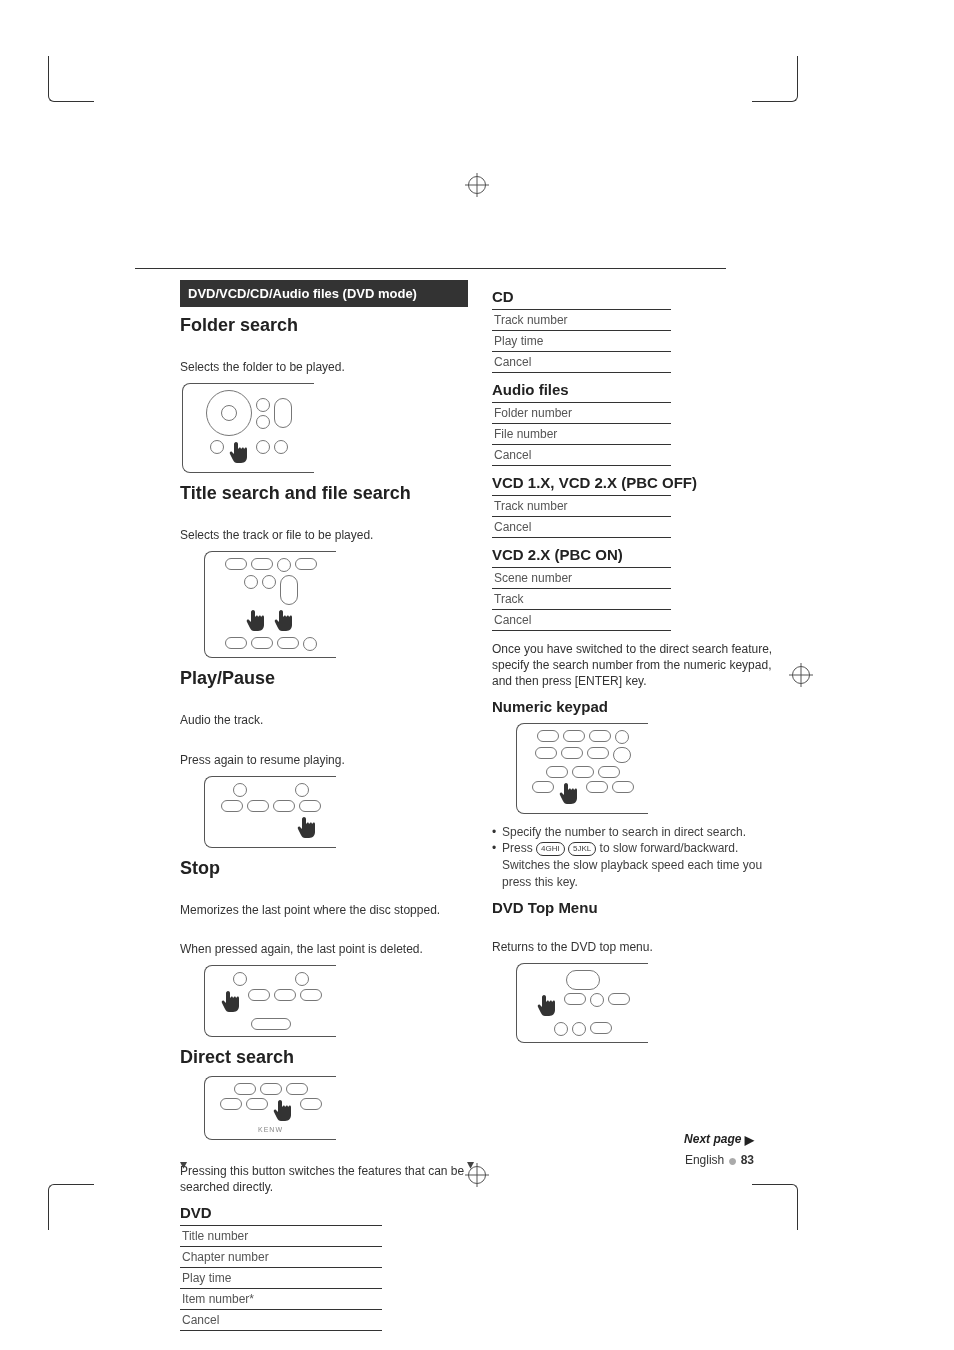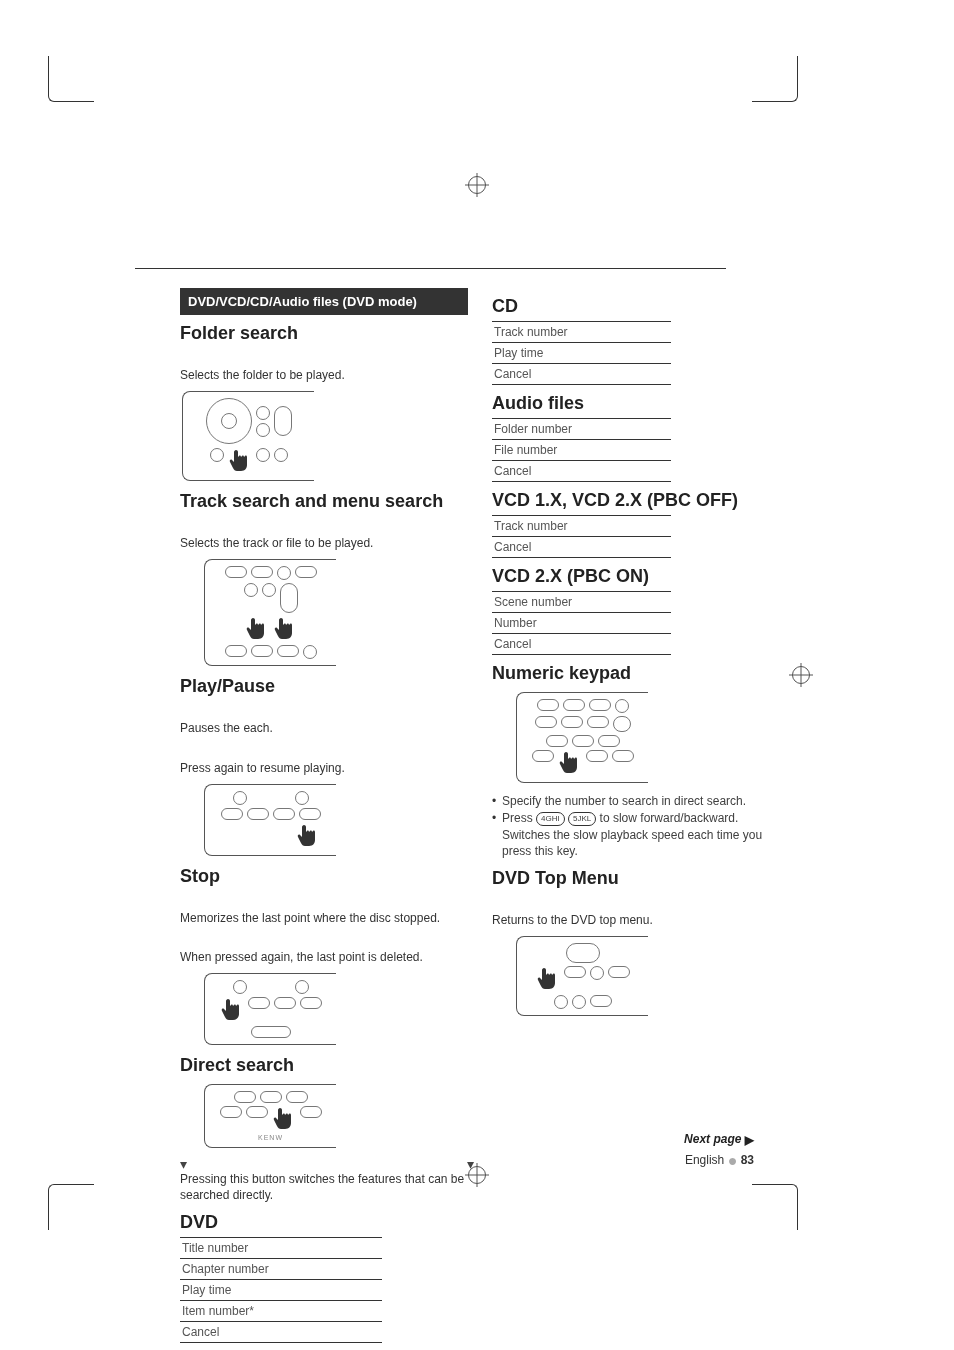--- a/index.html
+++ b/index.html
@@ -13,41 +13,41 @@
   .reg { position: absolute; width: 18px; height: 18px; border: 1px solid #555; border-radius: 50%; }
   .reg-top { top: 176px; left: 50%; transform: translateX(-50%); }
   .reg-bot { bottom: 166px; left: 50%; transform: translateX(-50%); }
   .reg-r  { top: 50%; right: 144px; transform: translateY(-50%); }
   .reg::before, .reg::after { content:""; position:absolute; background:#555; }
   .reg::before { left:50%; top:-4px; bottom:-4px; width:1px; transform:translateX(-50%); }
   .reg::after  { top:50%; left:-4px; right:-4px; height:1px; transform:translateY(-50%); }
 
   .hr-top { position:absolute; top:268px; left:135px; right:228px; height:1px; background:#333; }
 
-  .content { position:absolute; top:288px; left:180px; width:600px; display:flex; gap:24px; }
+  .content { position:absolute; top:280px; left:180px; width:600px; display:flex; gap:24px; }
   .col { flex:1 1 0; min-width:0; }
 
   .band { background:#333; color:#fff; font-weight:600; font-size:13px; padding:6px 8px; margin-bottom:8px; }
 
   .h { font-weight:700; font-size:18px; margin:8px 0 2px; }
   .t { font-size:12px; line-height:1.35; color:#333; margin-bottom:4px;margin-top:23px; }
 
   .remote { width:132px; margin:8px 0 10px 24px; display:flex; flex-direction:column; gap:4px; }
   .remote.top-left { margin-left: 2px; }
   .remote-body { border:1px solid #555; border-right:none; border-radius:8px 0 0 8px; padding:6px 8px; font-size:7px; color:#888; text-align:center; }
   .remote-row { display:flex; gap:4px; justify-content:center; }
   .rb { flex:0 0 auto; width:22px; height:12px; border:1px solid #777; border-radius:6px; }
   .rc { width:14px; height:14px; border:1px solid #777; border-radius:50%; }
   .tall-btn { width:18px; height:30px; border:1px solid #777; border-radius:9px; }
   .dpad { position:relative; width:46px; height:46px; border:1px solid #777; border-radius:50%; display:flex; align-items:center; justify-content:center; }
   .dpad .center { width:16px; height:16px; border:1px solid #777; border-radius:50%; }
   .finger { display:inline-block; width:24px; height:26px; }
   .hand-svg { width:24px; height:26px; }
 
-  .subhead { font-weight:700; font-size:18px; margin:8px 0 4px; }
+  .subhead { font-weight:700; font-size:15px; margin:8px 0 4px; }
   .tbl { border-top:1px solid #333; margin-bottom:8px; }
   .tbl .row { border-bottom:1px solid #333; font-size:12px; color:#555; padding:3px 2px; }
 
   .note { font-size:11px; color:#444; line-height:1.35; margin-top:4px; }
 
   .bullets { list-style:none; padding:0; margin:4px 0; }
   .bullets li { position:relative; padding-left:10px; font-size:12px; color:#404040; line-height:1.4; }
   .bullets li::before { content:"•"; position:absolute; left:0; top:0; color:#333; }
   .pill { display:inline-flex; align-items:center; justify-content:center; min-width:26px; height:14px; border:1px solid #333; border-radius:7px; font-size:8px; line-height:1; padding:0 4px; vertical-align:middle; background:#fff; }
 
@@ -94,21 +94,21 @@
               <div class="rc"></div>
               <span class="finger"><svg class="hand-svg" viewBox="0 0 24 26">
                   <path fill="#333" d="M8 2c1 0 2 .8 2 2v5l1-1c1-1 2 0 2 1l1-1c1-1 2 0 2 1l1-1c1-1 2 0 2 1v8c0 3-2 6-6 6H9c-2 0-3-1-4-3l-3-6c-1-2 1-3 2-2l2 2V4c0-1 1-2 2-2z"></path>
                 </svg></span>
               <div class="rc"></div>
               <div class="rc"></div>
             </div>
         </div>
       </div>
 
-      <div class="h">Track search and menu search</div>
+      <div class="h">Title search and file search</div>
       <div class="t">Selects the track or file to be played.</div>
       <div class="remote">
         <div class="remote-body">
           <div class="remote-row">
               <div class="rb"></div>
               <div class="rb"></div>
               <div class="rc"></div>
               <div class="rb"></div>
             </div>
           <div class="remote-row" style="margin-top:3px;">
@@ -127,21 +127,21 @@
           <div class="remote-row" style="margin-top:3px;">
               <div class="rb"></div>
               <div class="rb"></div>
               <div class="rb"></div>
               <div class="rc"></div>
             </div>
         </div>
       </div>
 
       <div class="h">Play/Pause</div>
-      <div class="t">Pauses the each.</div>
+      <div class="t">Audio the track.</div>
       <div class="t">Press again to resume playing.</div>
       <div class="remote">
         <div class="remote-body">
           <div class="remote-row">
               <div class="rc"></div>
               <div style="width:40px"></div>
               <div class="rc"></div>
             </div>
           <div class="remote-row" style="margin-top:3px;">
               <div class="rb"></div>
@@ -230,24 +230,25 @@
 
       <div class="subhead">VCD 1.X, VCD 2.X (PBC OFF)</div>
       <div class="tbl" style="width:62%;">
         <div class="row">Track number</div>
         <div class="row">Cancel</div>
       </div>
 
       <div class="subhead">VCD 2.X (PBC ON)</div>
       <div class="tbl" style="width:62%;">
         <div class="row">Scene number</div>
-        <div class="row">Number</div>
-        <div class="row">Cancel</div>
-      </div>
-
+        <div class="row">Track</div>
+        <div class="row">Cancel</div>
+      </div>
+
+      <div class="t" style="margin-top:10px;">Once you have switched to the direct search feature, specify the search number from the numeric keypad, and then press [ENTER] key.</div>
 
       <div class="subhead">Numeric keypad</div>
       <div class="remote">
         <div class="remote-body">
           <div class="remote-row">
               <div class="rb"></div>
               <div class="rb"></div>
               <div class="rb"></div>
               <div class="rc"></div>
             </div>

